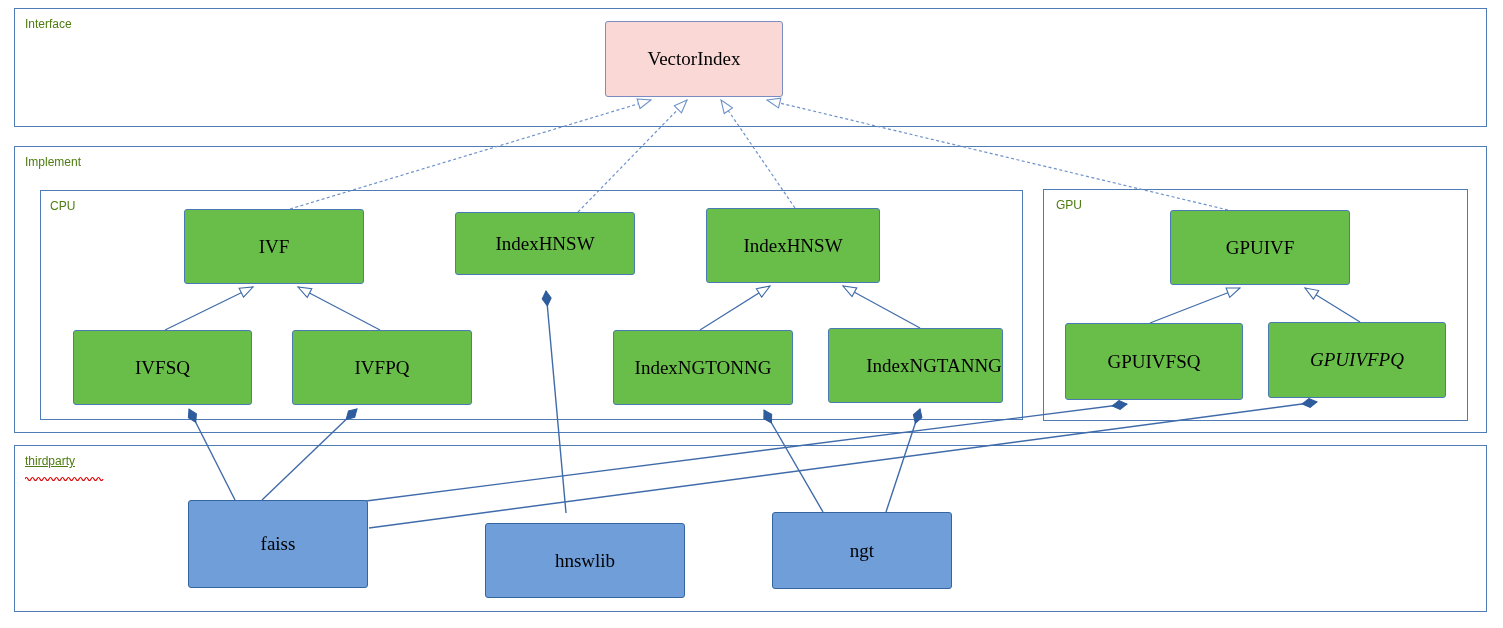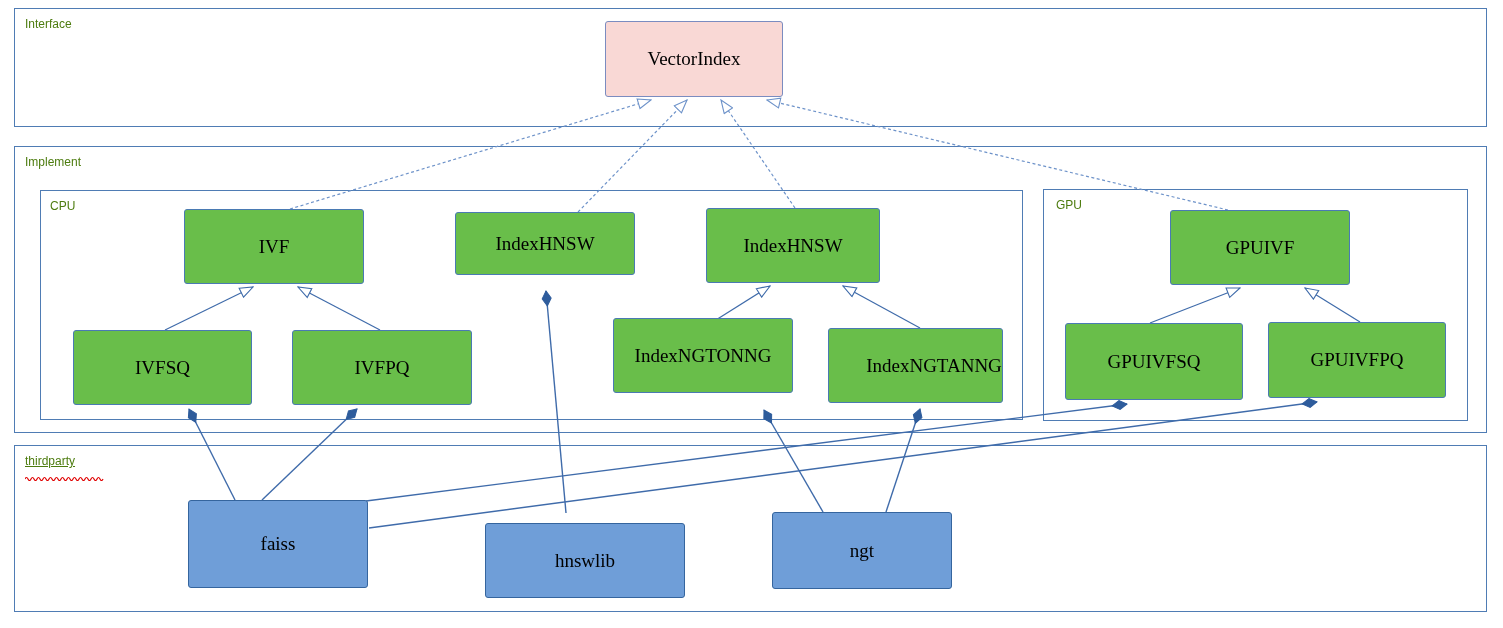--- a/index.html
+++ b/index.html
@@ -123,30 +123,30 @@
   <div class="node cls" style="left:1170px; top:210px; width:180px; height:75px;">
     <span>GPUIVF</span>
   </div>
 
   <div class="node cls" style="left:73px; top:330px; width:179px; height:75px;">
     <span>IVFSQ</span>
   </div>
   <div class="node cls" style="left:292px; top:330px; width:180px; height:75px;">
     <span>IVFPQ</span>
   </div>
-  <div class="node cls" style="left:613px; top:318px; width:180px; height:75px;">
+  <div class="node cls" style="left:613px; top:330px; width:180px; height:75px;">
     <span>IndexNGTONNG</span>
   </div>
   <div class="node cls" style="left:828px; top:328px; width:175px; height:75px;padding-left:37px;">
     <span>IndexNGTANNG</span>
   </div>
   <div class="node cls" style="left:1065px; top:323px; width:178px; height:77px;">
     <span>GPUIVFSQ</span>
   </div>
-  <div class="node cls" style="left:1268px; top:322px; width:178px; height:76px;">
+  <div class="node cls" style="left:1268px; top:322px; width:178px; height:76px;font-style:italic;">
     <span>GPUIVFPQ</span>
   </div>
 
   <div class="node lib" style="left:188px; top:500px; width:180px; height:88px;">
     <span>faiss</span>
   </div>
   <div class="node lib" style="left:485px; top:523px; width:200px; height:75px;">
     <span>hnswlib</span>
   </div>
   <div class="node lib" style="left:772px; top:512px; width:180px; height:77px;">

